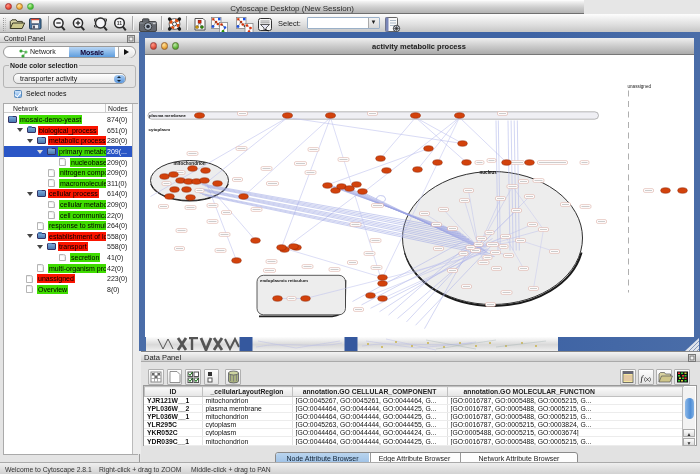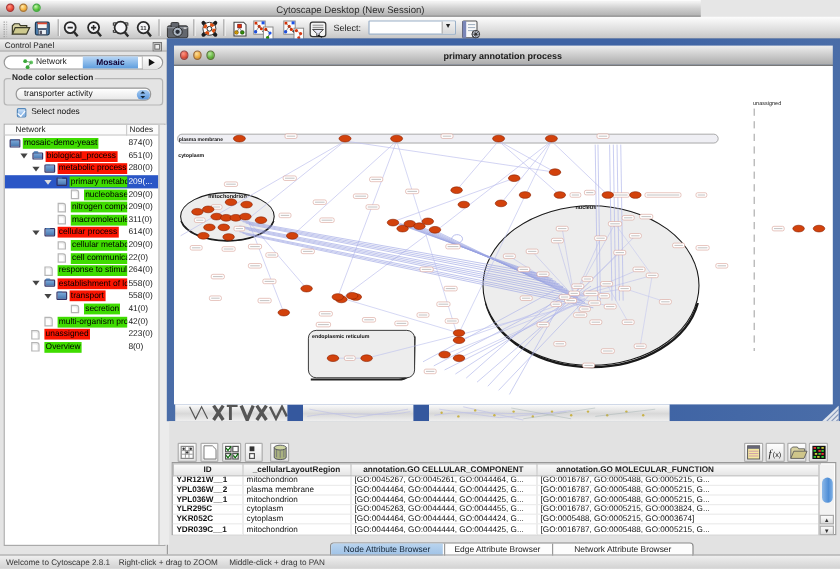--- a/index.html
+++ b/index.html
@@ -321,21 +321,21 @@
   </div>
   <div id="treescroll"></div>
  </div>
 </div>
 
 <div class="abs" id="iframe1">
   <div id="ititlein">
    <div class="ilight" style="left:5px;background:radial-gradient(circle at 35% 30%,#ff9a8a,#e0503c 60%,#a02a16);border:0.5px solid #944"></div>
    <div class="ilight" style="left:16px;background:radial-gradient(circle at 35% 30%,#ffe2a0,#eca93c 60%,#b67a17);border:0.5px solid #963"></div>
    <div class="ilight" style="left:27px;background:radial-gradient(circle at 35% 30%,#c0e8a8,#62b83c 60%,#3a8a1a);border:0.5px solid #573"></div>
-   <div class="t">primary annotation process</div>
+   <div class="t">activity metabolic process</div>
   </div>
   <div id="icanvas"></div>
 </div>
 
 <svg class="abs" style="left:144.5px;top:54.5px" width="549" height="278" viewBox="144.5 54.5 549 278">
 <rect x="147.5" y="111.3" width="450.5" height="7.4" rx="3.7" fill="#efeff4" stroke="#8a8a8a" stroke-width="0.6"></rect>
 <text x="148.5" y="116.7" font-size="4.2" font-weight="bold" fill="#111">plasma membrane</text>
 <text x="148" y="130.5" font-size="4.4" font-weight="bold" fill="#111">cytoplasm</text>
 <path d="M150.6,183.5 A39,20 0 0 0 227.4,183.5" fill="none" stroke="#222" stroke-width="1.8"></path>
 <ellipse cx="189" cy="180" rx="39" ry="20" fill="#ededed" stroke="#1a1a1a" stroke-width="0.9"></ellipse>
@@ -777,20 +777,26 @@
 </g>
 </svg>
 </div>
 
 <svg class="abs" style="left:685px;top:338px" width="14" height="13" viewBox="0 0 14 13">
  <polygon points="14,0 14,13 0,13" fill="#dfe4ec"></polygon>
  <path d="M4,13 L14,3 M8,13 L14,7 M12,13 L14,11" stroke="#8899bb" stroke-width="1"></path>
 </svg>
 
 <div class="abs" id="dpanel">
+ <div id="dphead">Data Panel
+  <svg style="position:absolute;right:4px;top:2px" width="8" height="8" viewBox="0 0 8 8">
+        <rect x="0.5" y="0.5" width="7" height="7" fill="#eee" stroke="#777"></rect>
+        <rect x="2" y="2" width="4" height="4" fill="none" stroke="#777"></rect>
+      </svg>
+ </div>
 
  <div class="dbtn" style="left:7px;top:18px"></div>
  <div class="dbtn" style="left:25.5px;top:18px"></div>
  <div class="dbtn" style="left:44px;top:18px"></div>
  <div class="dbtn" style="left:62.5px;top:18px"></div>
  <div class="dbtn" style="left:84px;top:18px"></div>
  <svg style="position:absolute;left:7px;top:18px" width="95" height="16" viewBox="0 0 95 16">
   <g transform="translate(2.5,2.5)">
         <rect x="0" y="0" width="11" height="11" fill="#888"></rect>
         <rect x="1" y="1" width="9" height="9" fill="#fff"></rect>

